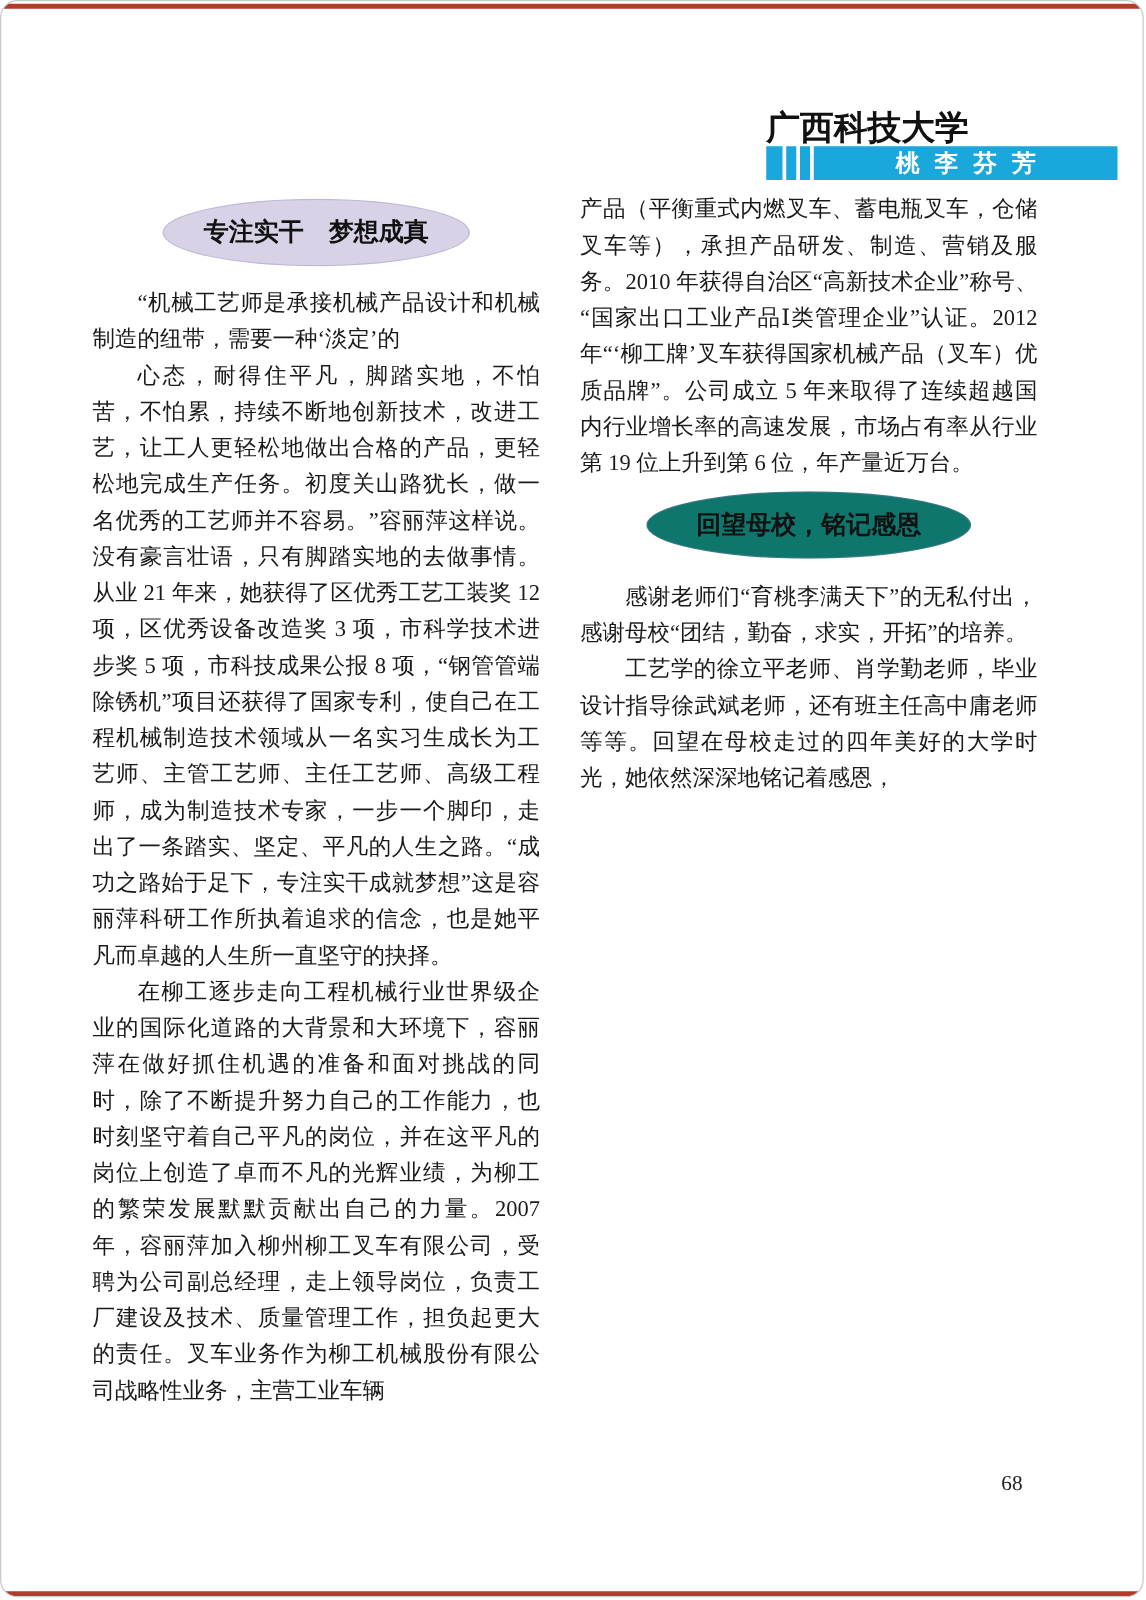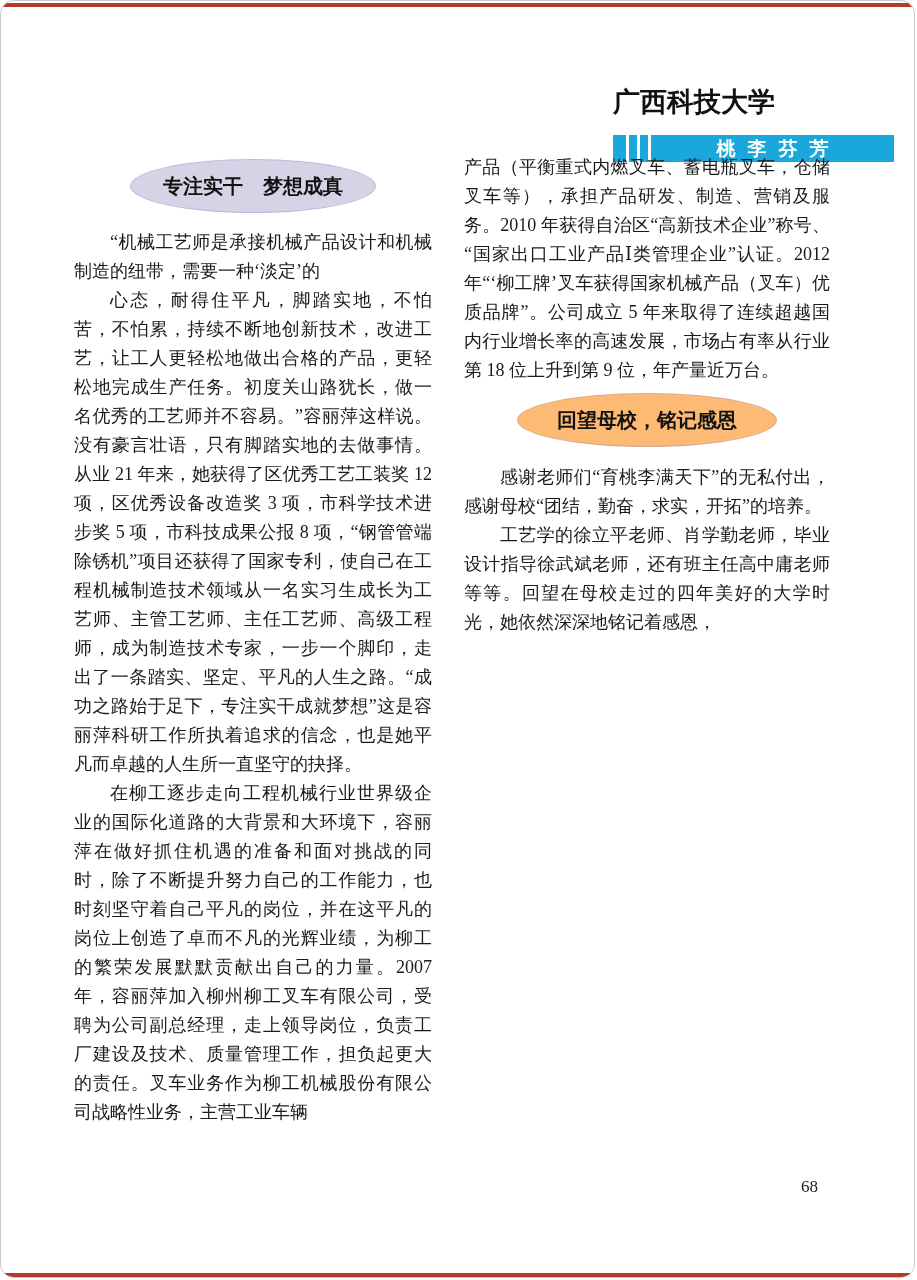--- a/index.html
+++ b/index.html
@@ -37,21 +37,21 @@
   .univ-title {
     display: flex;
     justify-content: space-between;
     font-family: "Liberation Sans", "DejaVu Sans", sans-serif;
     font-weight: bold;
     font-size: 27px;
     line-height: 30px;
     color: #111111;
   }
   .banner {
-    margin-top: 18px;
+    margin-top: 0;
     height: 27px;
     display: flex;
     gap: 3px;
   }
   .banner .stripe { height: 100%; }
   .banner .s1 { width: 13px; }
   .banner .s2 { width: 8px; }
   .banner .s3 { width: 8px; }
   .banner .main {
     flex: 1;
@@ -140,22 +140,22 @@
   <div class="columns">
 
     <div class="col left">
       <div class="section-ellipse" style="background: rgb(216, 210, 231);">专注实干　梦想成真</div>
       <p>“机械工艺师是承接机械产品设计和机械制造的纽带，需要一种‘淡定’的</p>
       <p>心态，耐得住平凡，脚踏实地，不怕苦，不怕累，持续不断地创新技术，改进工艺，让工人更轻松地做出合格的产品，更轻松地完成生产任务。初度关山路犹长，做一名优秀的工艺师并不容易。”容丽萍这样说。没有豪言壮语，只有脚踏实地的去做事情。从业 21 年来，她获得了区优秀工艺工装奖 12 项，区优秀设备改造奖 3 项，市科学技术进步奖 5 项，市科技成果公报 8 项，“钢管管端除锈机”项目还获得了国家专利，使自己在工程机械制造技术领域从一名实习生成长为工艺师、主管工艺师、主任工艺师、高级工程师，成为制造技术专家，一步一个脚印，走出了一条踏实、坚定、平凡的人生之路。“成功之路始于足下，专注实干成就梦想”这是容丽萍科研工作所执着追求的信念，也是她平凡而卓越的人生所一直坚守的抉择。</p>
       <p>在柳工逐步走向工程机械行业世界级企业的国际化道路的大背景和大环境下，容丽萍在做好抓住机遇的准备和面对挑战的同时，除了不断提升努力自己的工作能力，也时刻坚守着自己平凡的岗位，并在这平凡的岗位上创造了卓而不凡的光辉业绩，为柳工的繁荣发展默默贡献出自己的力量。2007 年，容丽萍加入柳州柳工叉车有限公司，受聘为公司副总经理，走上领导岗位，负责工厂建设及技术、质量管理工作，担负起更大的责任。叉车业务作为柳工机械股份有限公司战略性业务，主营工业车辆</p>
     </div>
 
     <div class="col right">
-      <p class="cont">产品（平衡重式内燃叉车、蓄电瓶叉车，仓储叉车等），承担产品研发、制造、营销及服务。2010 年获得自治区“高新技术企业”称号、“国家出口工业产品Ⅰ类管理企业”认证。2012 年“‘柳工牌’叉车获得国家机械产品（叉车）优质品牌”。公司成立 5 年来取得了连续超越国内行业增长率的高速发展，市场占有率从行业第 18 位上升到第 9 位，年产量近万台。</p>
-      <div class="section-ellipse wide" style="background: #fdba74;">回望母校，铭记感恩</div>
+      <p class="cont">产品（平衡重式内燃叉车、蓄电瓶叉车，仓储叉车等），承担产品研发、制造、营销及服务。2010 年获得自治区“高新技术企业”称号、“国家出口工业产品Ⅰ类管理企业”认证。2012 年“‘柳工牌’叉车获得国家机械产品（叉车）优质品牌”。公司成立 5 年来取得了连续超越国内行业增长率的高速发展，市场占有率从行业第 19 位上升到第 6 位，年产量近万台。</p>
+      <div class="section-ellipse wide" style="background: #0f766e;">回望母校，铭记感恩</div>
       <p>感谢老师们“育桃李满天下”的无私付出，感谢母校“团结，勤奋，求实，开拓”的培养。</p>
       <p>工艺学的徐立平老师、肖学勤老师，毕业设计指导徐武斌老师，还有班主任高中庸老师等等。回望在母校走过的四年美好的大学时光，她依然深深地铭记着感恩，</p>
     </div>
 
   </div>
 
   <div class="page-number">68</div>
 
   <div class="rule bottom" style="background: rgb(178, 59, 44);"></div>
 

